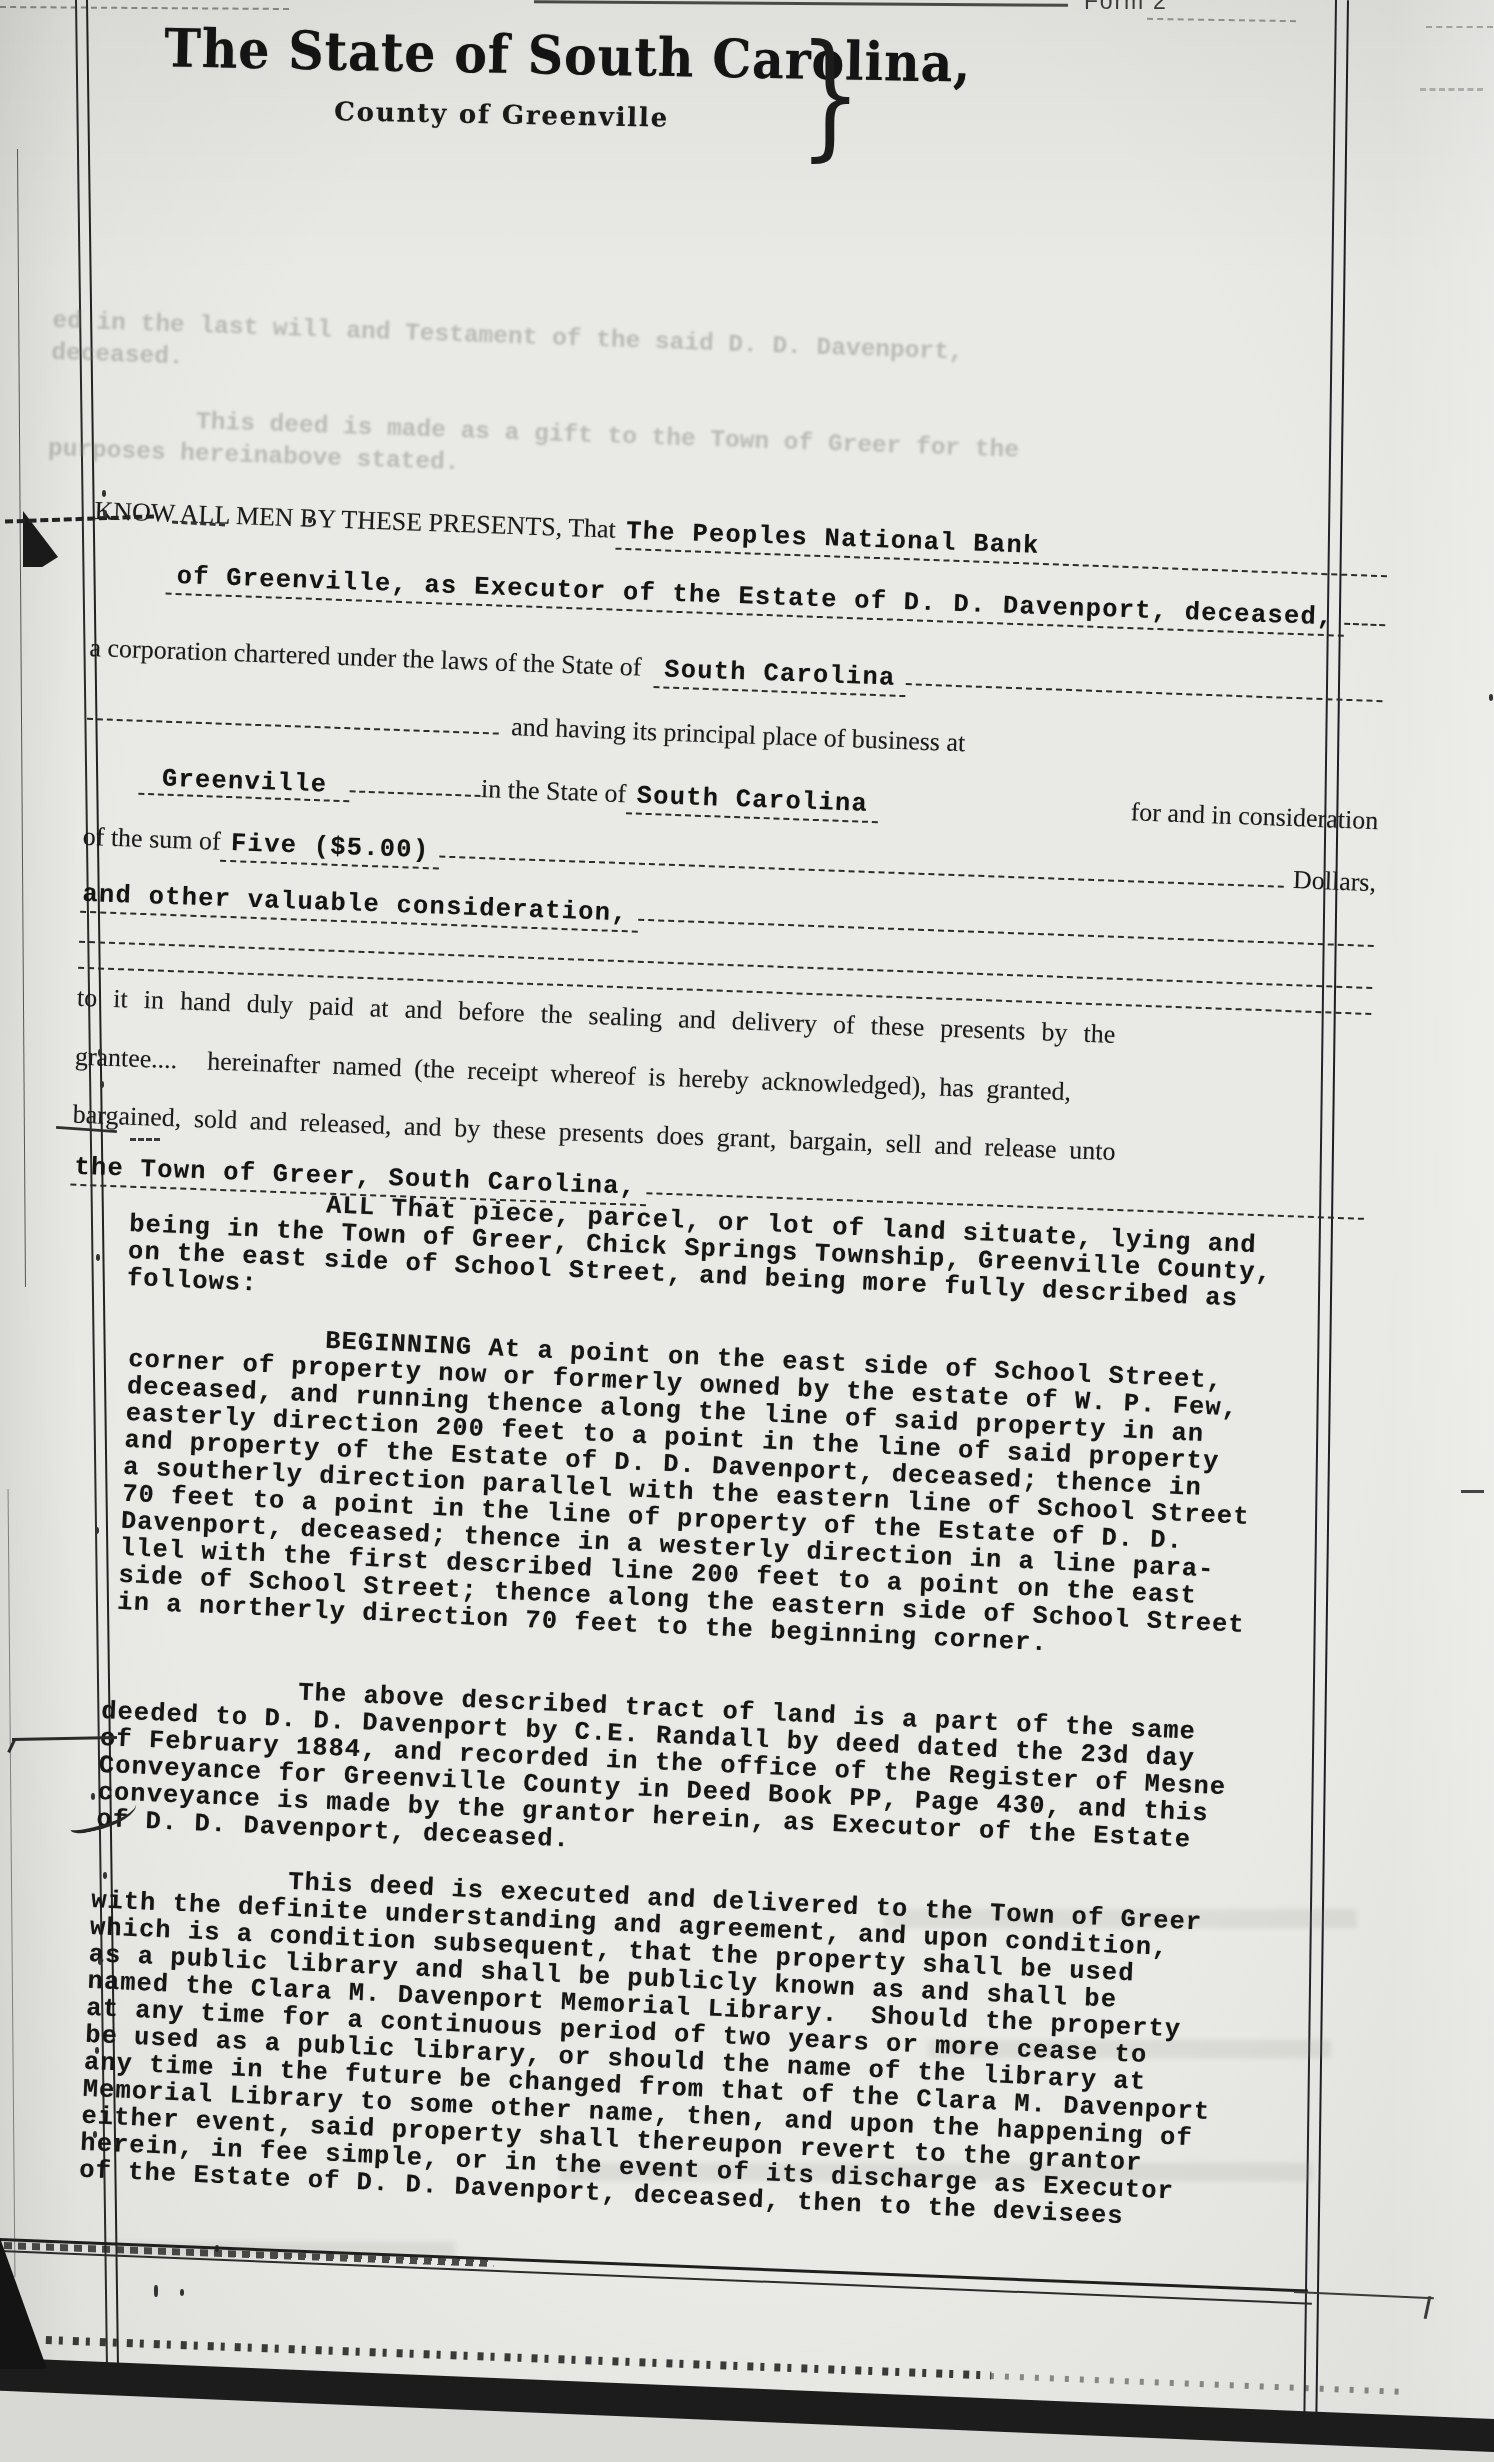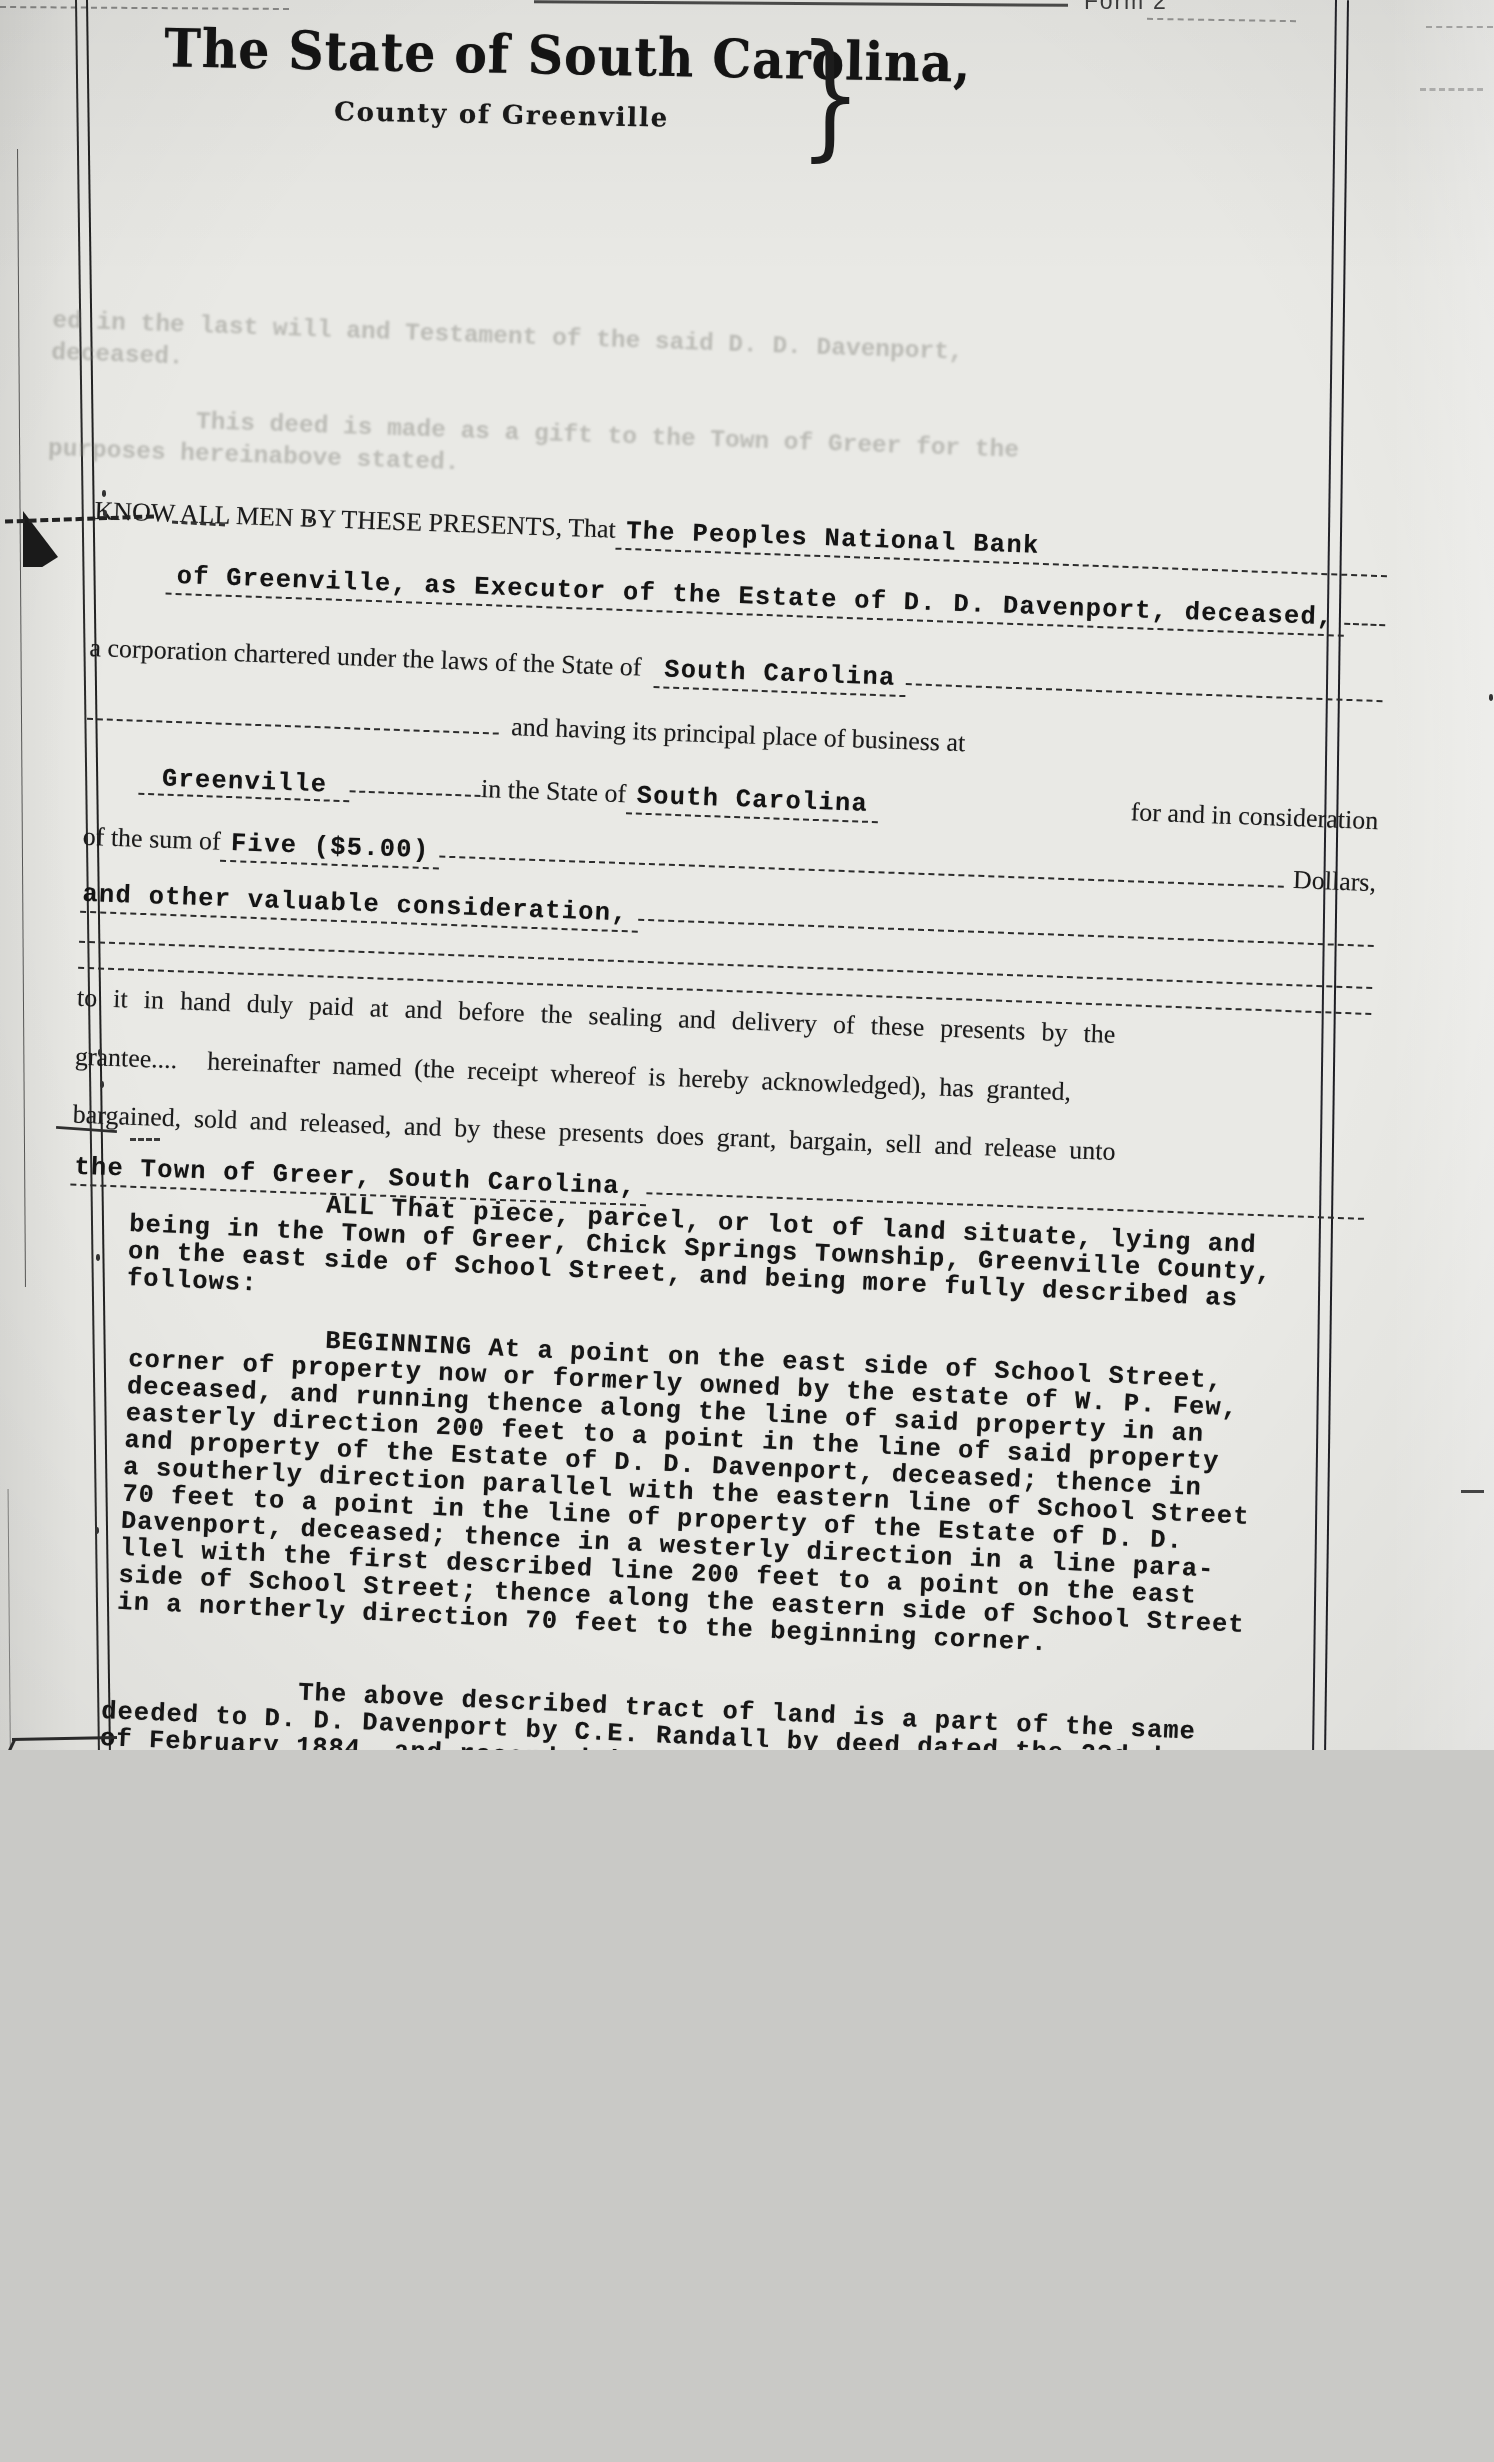--- a/index.html
+++ b/index.html
@@ -1,17 +1,17 @@
 <!DOCTYPE html>
 <html style="font-size:14px"><head>
 <meta charset="utf-8">
 <style>
   html,body{margin:0;padding:0;background:#c9c9c6;}
   .page{
-    position:relative;width:1495px;height:1750px;overflow:hidden;
+    position:relative;width:1495px;height:2462px;overflow:hidden;
     background:#e9e9e5;
     font-family:"Liberation Serif", serif;color:#1c1c1c;
   }
   
   .shade-top{position:absolute;left:0;top:0;width:100%;height:280px;
     background:linear-gradient(180deg,rgba(0,0,0,0.045),rgba(0,0,0,0));}
   .shade-left{position:absolute;left:0;top:0;width:79px;height:100%;
     background:linear-gradient(90deg,rgba(0,0,0,0.06),rgba(0,0,0,0));}
   .shade-right{position:absolute;right:0;top:0;width:105px;height:100%;
     background:linear-gradient(270deg,rgba(255,255,255,0.35),rgba(255,255,255,0));}

